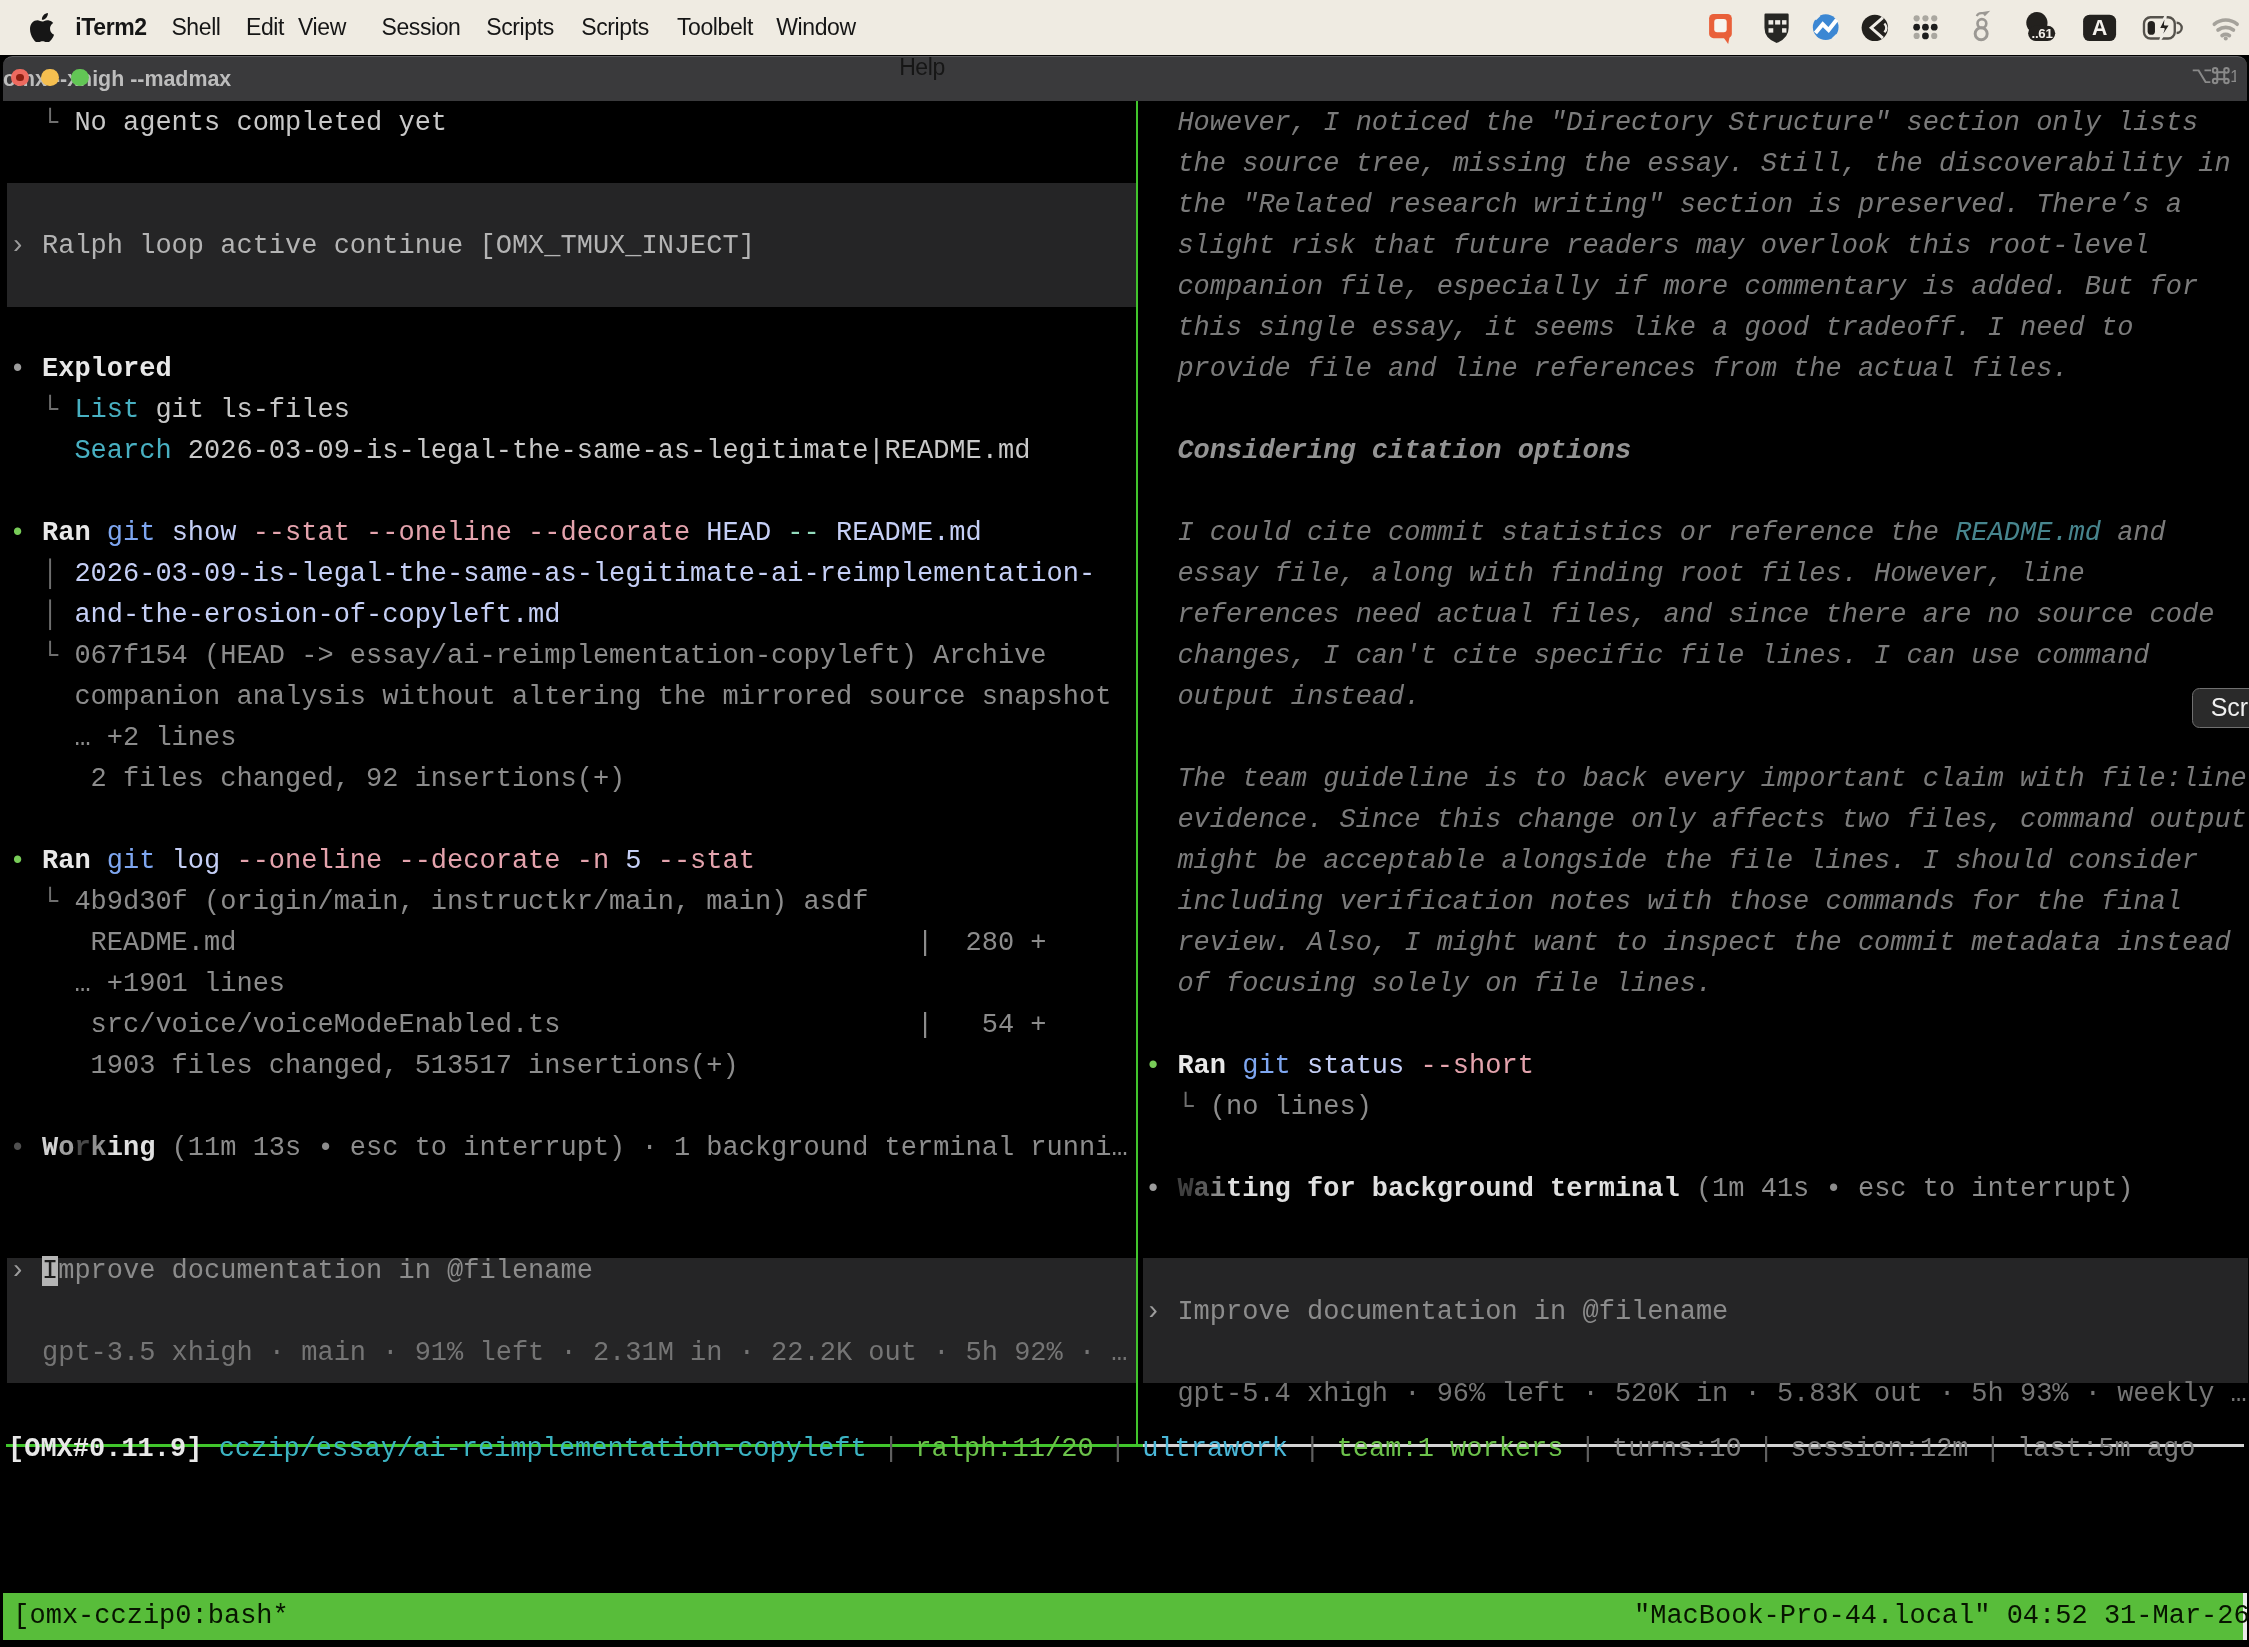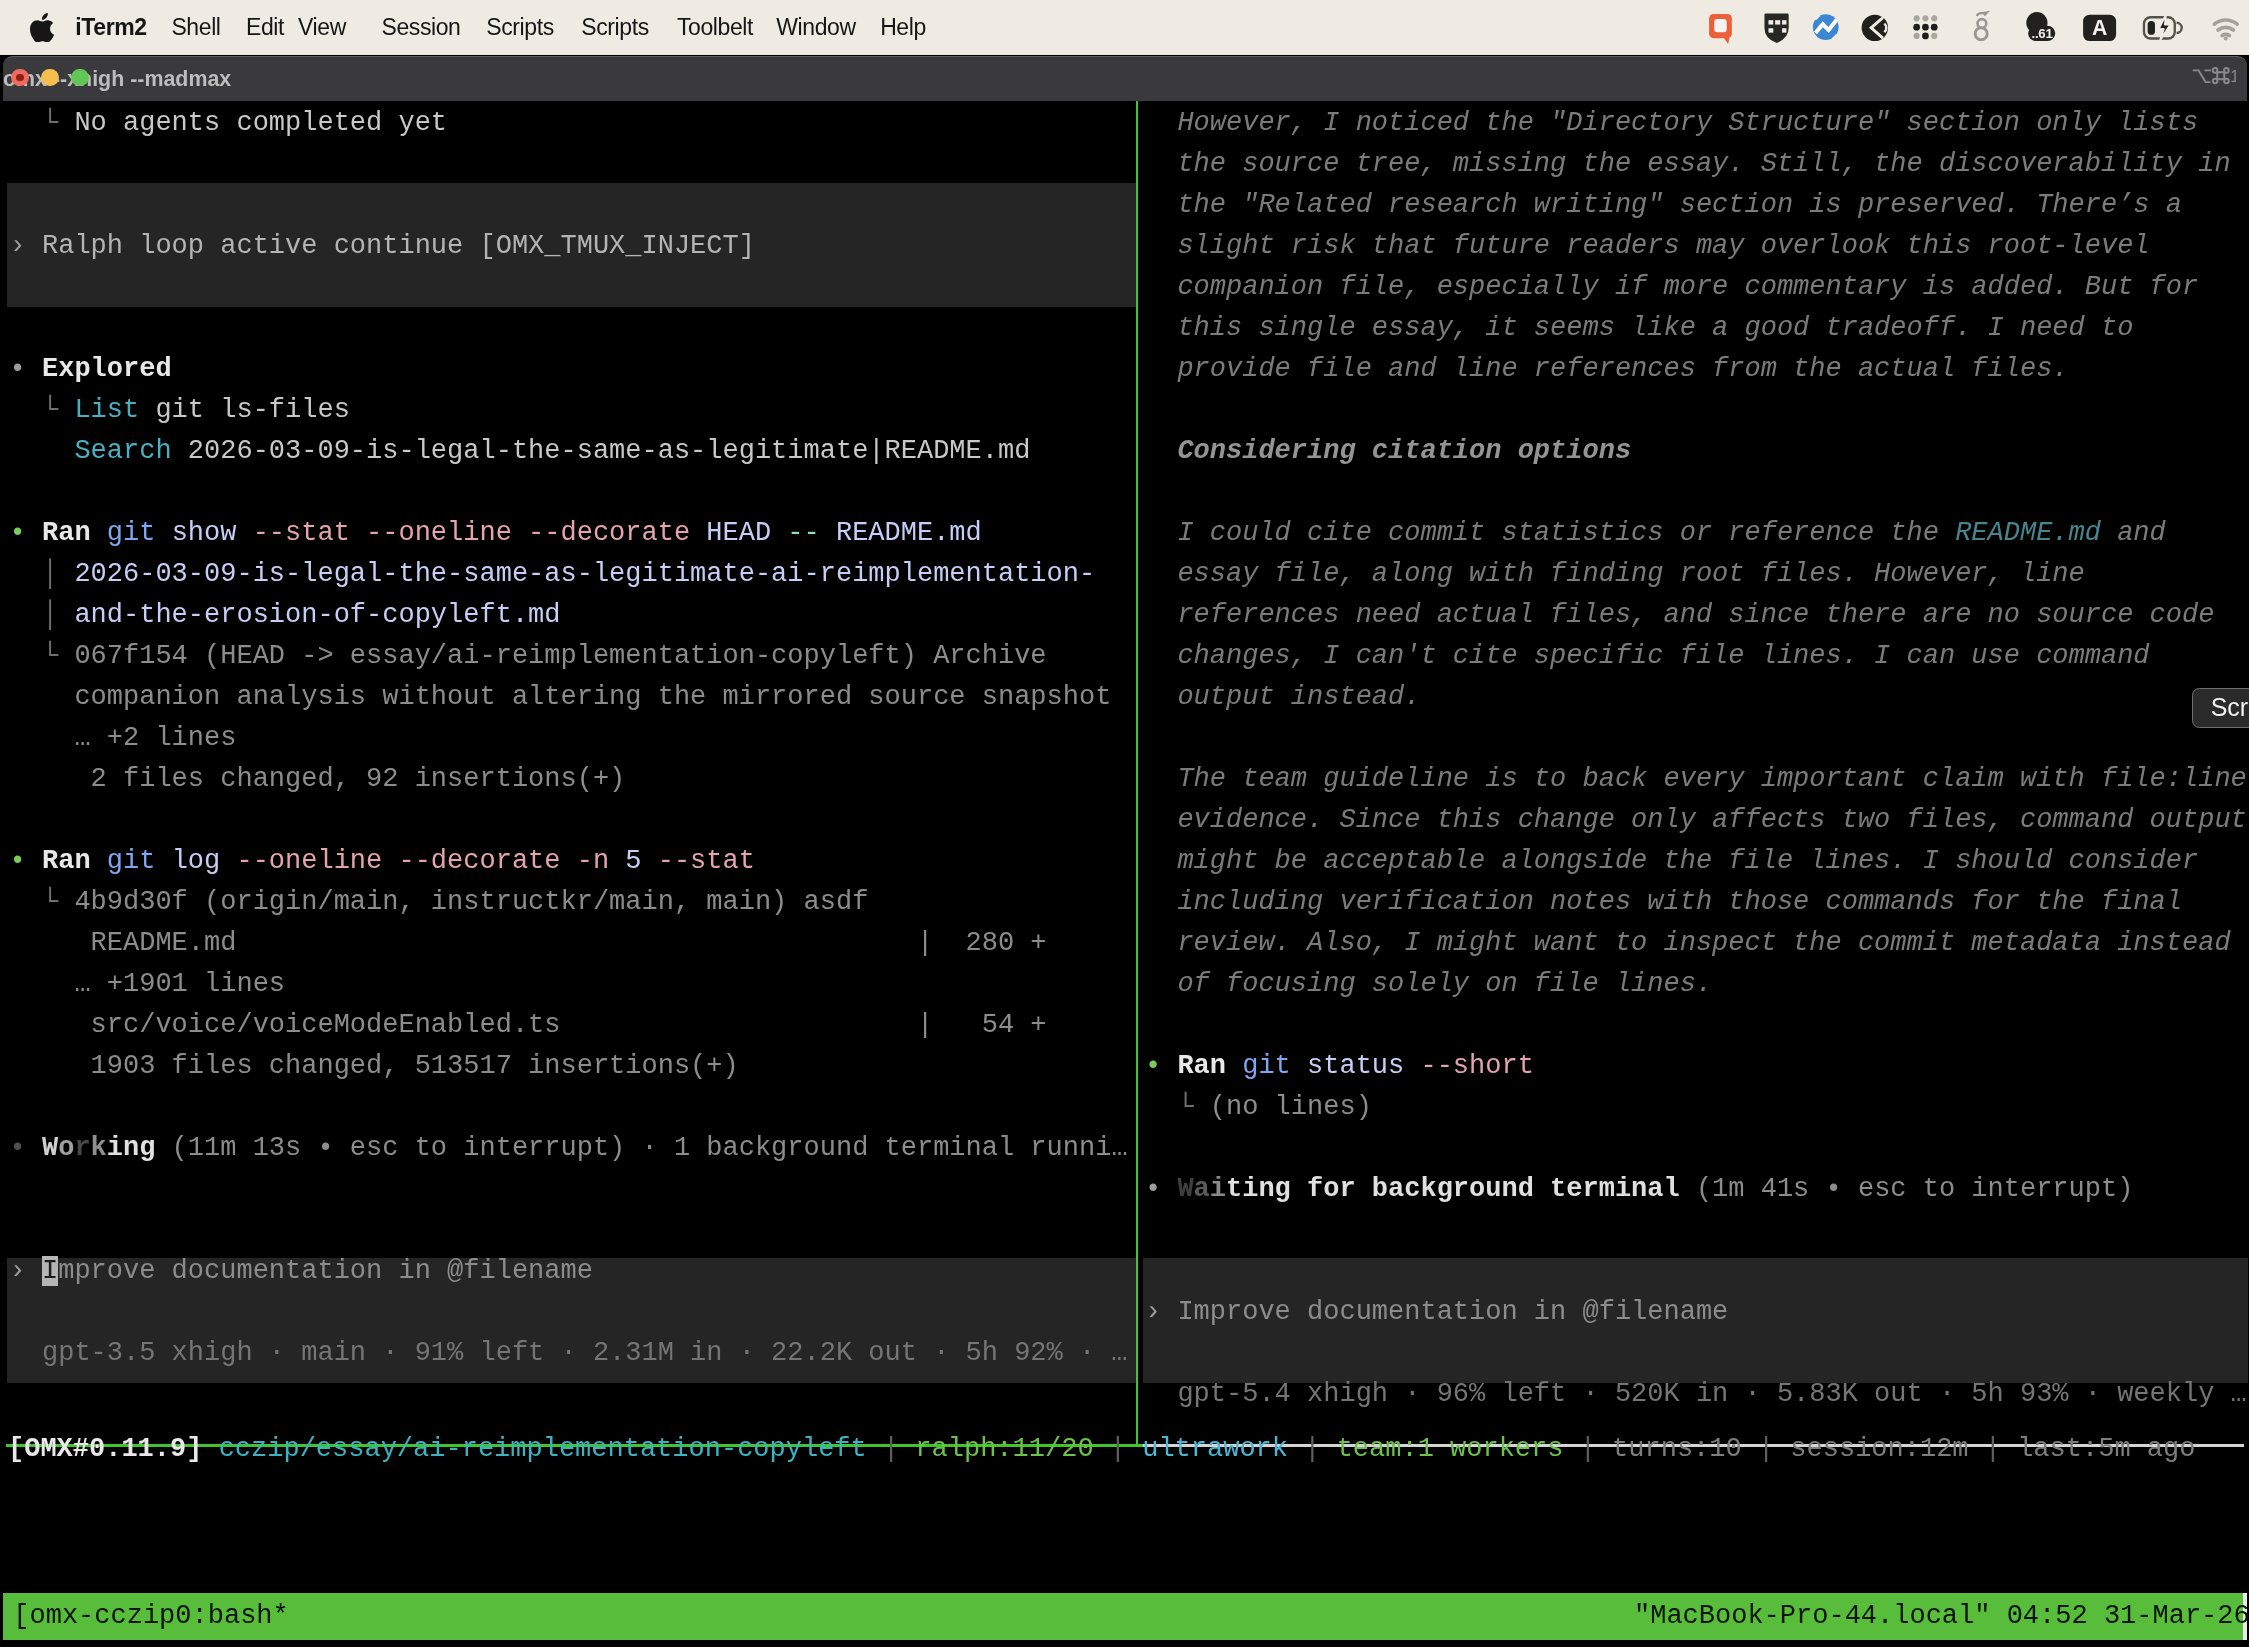--- a/index.html
+++ b/index.html
@@ -140,21 +140,21 @@
 <div style="position:absolute;left:0;top:0;width:100%;height:55px;line-height:55px">
       <span style="position:absolute;left:111px;transform:translateX(-50%);font-weight:700;">iTerm2</span>
       <span style="position:absolute;left:196px;transform:translateX(-50%);">Shell</span>
       <span style="position:absolute;left:265px;transform:translateX(-50%);">Edit</span>
       <span style="position:absolute;left:322px;transform:translateX(-50%);">View</span>
       <span style="position:absolute;left:421px;transform:translateX(-50%);">Session</span>
       <span style="position:absolute;left:520px;transform:translateX(-50%);">Scripts</span>
       <span style="position:absolute;left:615px;transform:translateX(-50%);">Scripts</span>
       <span style="position:absolute;left:715px;transform:translateX(-50%);">Toolbelt</span>
       <span style="position:absolute;left:816px;transform:translateX(-50%);">Window</span>
-      <span style="position:absolute;left:903px;transform:translateX(-50%);">Help</span>
+      <span style="position:absolute;left:922px;transform:translateX(-50%);margin-top:40px;">Help</span>
     </div>
 <svg style="position:absolute;left:30px;top:12.5px" width="24" height="29.5" viewBox="0 0 814 1000">
       <path fill="#161616" d="M788.1 340.9c-5.8 4.5-108.2 62.2-108.2 190.5 0 148.4 130.3 200.9 134.2 202.2-.6 3.2-20.7 71.9-68.7 141.9-42.8 61.6-87.5 123.1-155.5 123.1s-85.5-39.5-164-39.5c-76.5 0-103.7 40.8-165.9 40.8s-105.6-57-155.5-127C46.7 790.7 0 663 0 541.8c0-194.4 126.4-297.5 250.8-297.5 66.1 0 121.2 43.4 162.7 43.4 39.5 0 101.1-46 176.3-46 28.5 0 130.9 2.6 198.3 99.2zm-234-181.5c31.1-36.9 53.1-88.1 53.1-139.3 0-7.1-.6-14.3-1.9-20.1-50.6 1.9-110.8 33.7-147.1 75.8-28.5 32.4-55.1 83.6-55.1 135.5 0 7.8 1.3 15.6 1.9 18.1 3.2.6 8.4 1.3 13.6 1.3 45.4 0 102.5-30.4 135.5-71.3z"></path>
     </svg>
 <svg style="position:absolute;left:1683px;top:0;font-size:31px" width="567" height="55" viewBox="0 0 768 75">
 
 <rect x="33" y="19" width="31" height="33" rx="6" fill="#e9603a"></rect>
 <path d="M52 50 L61 50 L59 60 Z" fill="#e9603a"></path>
 <rect x="40" y="26" width="17" height="18" rx="4" fill="#f7f4ef"></rect>
 

